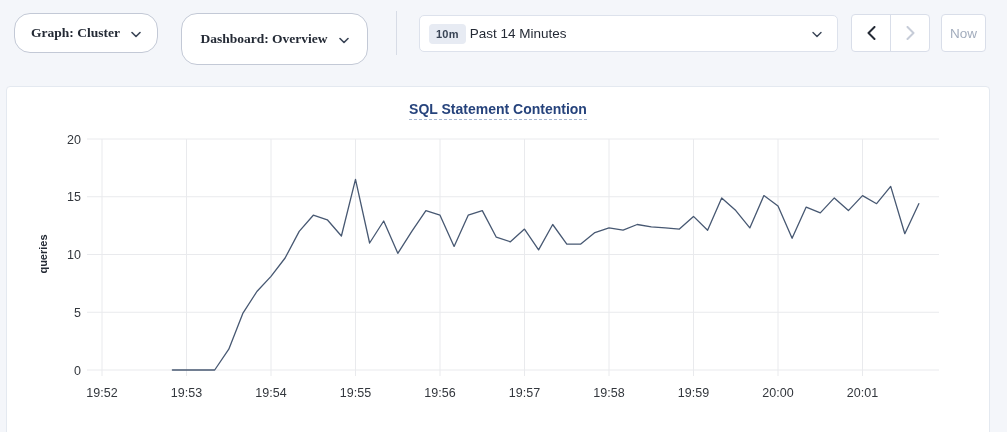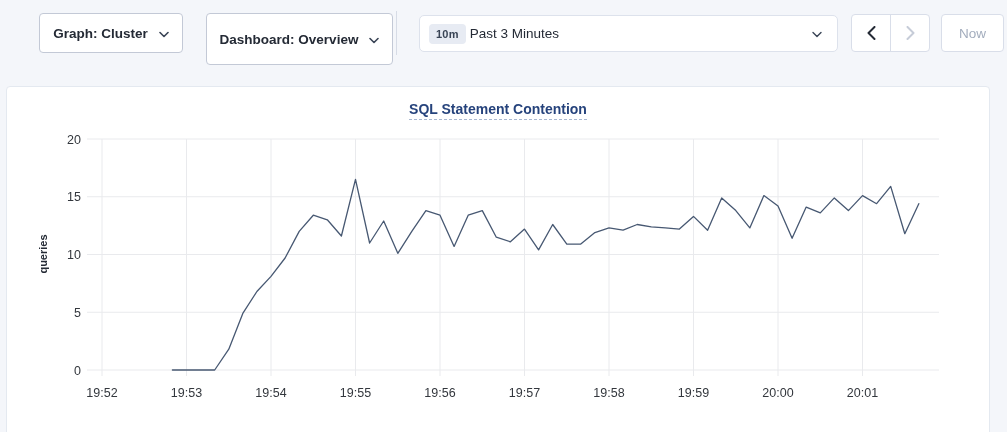--- a/index.html
+++ b/index.html
@@ -10,27 +10,26 @@
     font-family: "Liberation Sans", sans-serif;
     color: #242a35;
     overflow: hidden;
   }
   .abs { position: absolute; }
 
   
   .dropdown {
     background:#fff;
     border:1px solid #c3c9d6;
-    border-radius:4px;
+    border-radius:16px;
     display:flex; align-items:center; justify-content:center;
     gap:11px;
-    font-family:Liberation Sans, sans-serif;
+    font-family:Liberation Serif, serif;
     font-size:13.5px; font-weight:600; color:#242a35;
     cursor:pointer;
-    margin-left:25px;
   }
   .dd-graph     { left:14px;  top:13px; width:144px; height:40px; }
   .dd-dashboard { left:181px; top:13px; width:187px; height:52px; }
   .chev { display:inline-flex; color:#394455; margin-top:2px; }
 
   .toolbar-divider { left:396px; top:11px; width:1px; height:44px; background:#d7dce6; }
 
   .timepicker {
     left:419px; top:15px; width:419px; height:37px;
     background:#fff; border:1px solid #dde2ec; border-radius:5px;
@@ -53,21 +52,21 @@
   }
   .arrow-btn {
     flex:1; display:flex; align-items:center; justify-content:center;
     background:none; border:none; cursor:pointer;
   }
   .arrow-btn + .arrow-btn { border-left:1px solid #d9dee9; }
   .arrow-prev { color:#242a35; }
   .arrow-next { color:#c6ccd8; cursor:default; }
 
   .now-btn {
-    left:941px; top:14px; width:63px; height:38px;
+    left:941px; top:14px; width:45px; height:38px;
     background:#fff; border:1px solid #d9dee9; border-radius:4px;
     font-family:"Liberation Sans",sans-serif;
     font-size:13.5px; color:#a3adbd;
     cursor:default;
   }
 
   
   .card {
     left:6px; top:86px; width:984px; height:422px;
     background:#fff;
@@ -104,21 +103,21 @@
     <svg width="10" height="7" viewBox="0 0 10 7">
         <path d="M1 1.5l4 4 4-4" fill="none" stroke="currentColor" stroke-width="1.6" stroke-linecap="round" stroke-linejoin="round"></path>
       </svg>
   </span>
 </div>
 
 <div class="abs toolbar-divider"></div>
 
 <div class="abs timepicker">
   <span class="tp-badge">10m</span>
-  <span class="tp-label">Past 3 Minutes</span>
+  <span class="tp-label">Past 14 Minutes</span>
   <span class="chev">
     <svg width="10" height="7" viewBox="0 0 10 7">
         <path d="M1 1.5l4 4 4-4" fill="none" stroke="currentColor" stroke-width="1.4" stroke-linecap="round" stroke-linejoin="round"></path>
       </svg>
   </span>
 </div>
 
 <div class="abs arrow-group">
   <button class="arrow-btn arrow-prev">
     <span style="display:inline-flex;">

